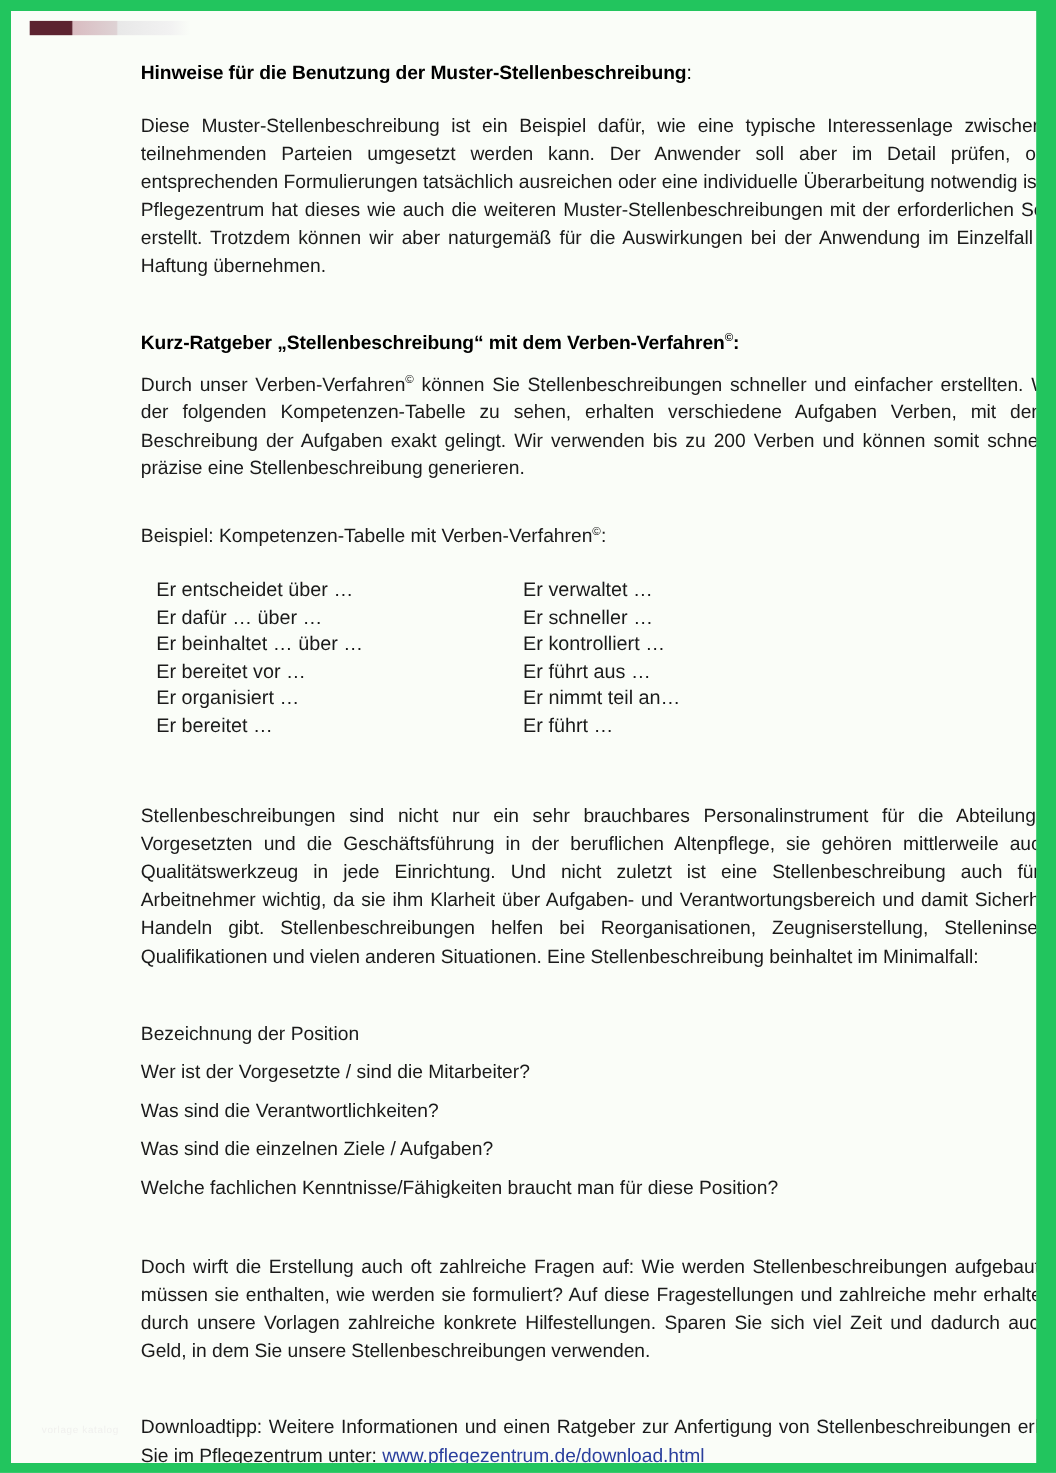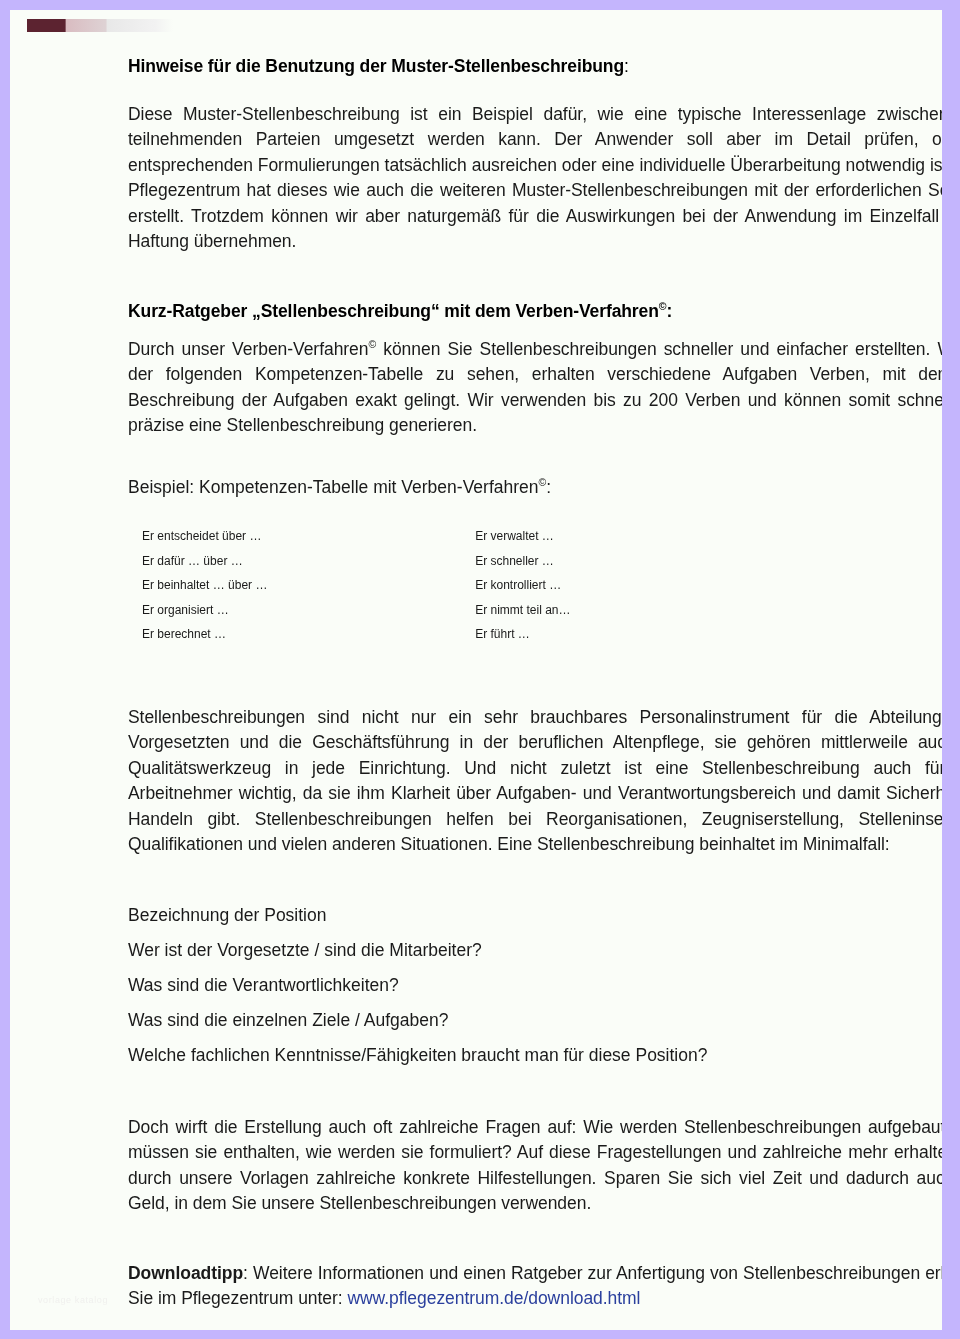--- a/index.html
+++ b/index.html
@@ -11,21 +11,21 @@
     width: 960px;
     height: 1339px;
     font-family: "Liberation Sans", sans-serif;
     overflow: hidden;
   }
 
   #page {
     position: relative;
     width: 960px;
     height: 1339px;
-    background: #c4b5fd;
+    background: #22c55e;
     overflow: hidden;
   }
 
   
   #sheet {
     position: absolute;
     left: 10px;
     top: 10px;
     width: 932px;       
     height: 1320px;
@@ -98,42 +98,42 @@
   .gap-xl { height: 46px; }
 
   
   .verb-table {
     width: 660px;
     border-collapse: collapse;
   }
   .verb-table td {
     vertical-align: top;
     padding: 0;
-    font-size: 12px;
+    font-size: 18px;
     line-height: 24.5px;
     color: #1a1a1a;
     white-space: nowrap;
   }
   .verb-col-left  { width: 340px; padding-left: 14px !important; }
   .verb-col-right { width: 320px; }
 
   
   .qlist { margin: 0; padding: 0; list-style: none; }
   .qlist li {
     font-size: 17.5px;
     line-height: 22px;
     color: #1a1a1a;
     margin-bottom: 13px;
   }
 
   .link {
     color: #2a3f9d;
   }
 
-  .bold { font-weight: bold; }
+  .bold { font-weight: normal; }
 
   
   #watermark {
     position: absolute;
     left: 28px;
     top: 1285px;
     font-size: 9px;
     color: #f0f0ee;
     letter-spacing: 0.6px;
     font-family: "Liberation Sans", sans-serif;
@@ -182,25 +182,29 @@
           </tr>
           <tr>
             <td class="verb-col-left">Er dafür … über …</td>
             <td class="verb-col-right">Er schneller …</td>
           </tr>
           <tr>
             <td class="verb-col-left">Er beinhaltet … über …</td>
             <td class="verb-col-right">Er kontrolliert …</td>
           </tr>
           <tr>
+            <td class="verb-col-left">Er bereitet vor …</td>
+            <td class="verb-col-right">Er führt aus …</td>
+          </tr>
+          <tr>
             <td class="verb-col-left">Er organisiert …</td>
             <td class="verb-col-right">Er nimmt teil an…</td>
           </tr>
           <tr>
-            <td class="verb-col-left">Er berechnet …</td>
+            <td class="verb-col-left">Er bereitet …</td>
             <td class="verb-col-right">Er führt …</td>
           </tr>
         </tbody>
       </table>
 
       <div style="height:58px"></div>
 
       <p class="body">Stellenbeschreibungen sind nicht nur ein sehr brauchbares Personalinstrument für die Abteilung, den Vorgesetzten und die Geschäftsführung in der beruflichen Altenpflege, sie gehören mittlerweile auch als Qualitätswerkzeug in jede Einrichtung. Und nicht zuletzt ist eine Stellenbeschreibung auch für den Arbeitnehmer wichtig, da sie ihm Klarheit über Aufgaben- und Verantwortungsbereich und damit Sicherheit im Handeln gibt. Stellenbeschreibungen helfen bei Reorganisationen, Zeugniserstellung, Stelleninseraten, Qualifikationen und vielen anderen Situationen. Eine Stellenbeschreibung beinhaltet im Minimalfall:</p>
 
       <div style="height:46px"></div>

